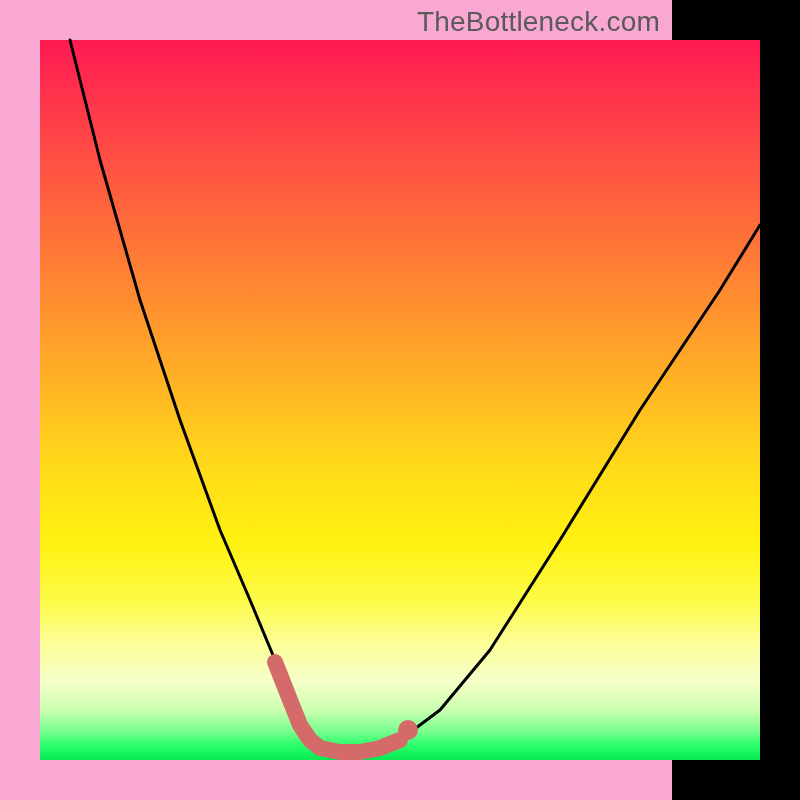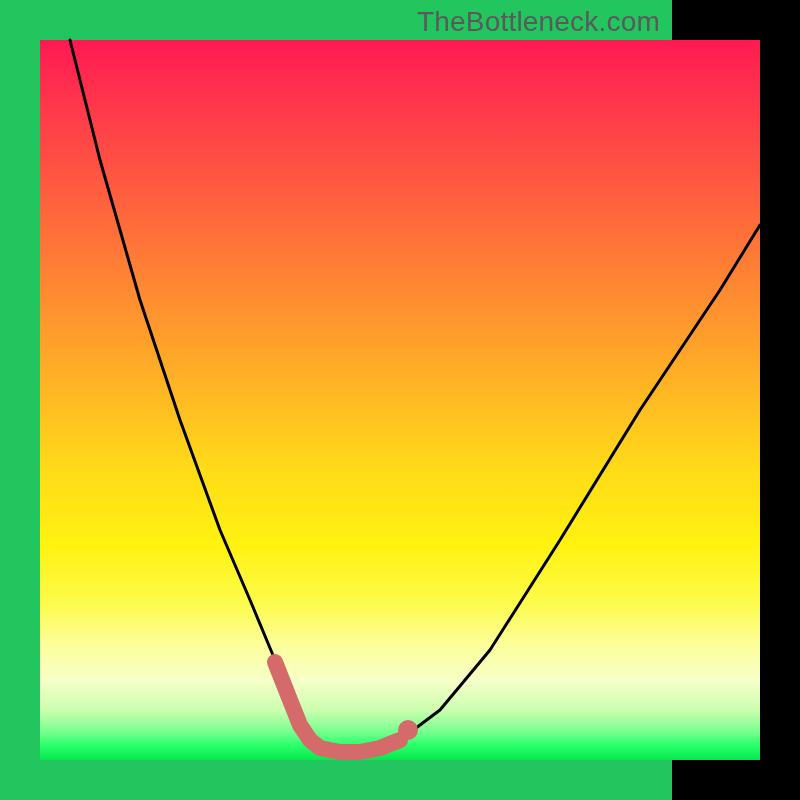--- a/index.html
+++ b/index.html
@@ -10,21 +10,21 @@
     background: #000;
     font-family: Arial, Helvetica, sans-serif;
     overflow: hidden;
   }
   .frame {
     position: absolute;
     left: 0;
     top: 0;
     width: 672px;
     height: 800px;
-    background: #22c55e;
+    background: #f9a8d4;
     text-align: right;
   }
   .plot-area {
     position: absolute;
     left: 40px;
     top: 40px;
     width: 720px;
     height: 720px;
     background: linear-gradient(to bottom,
       #ff1a52 0%,

